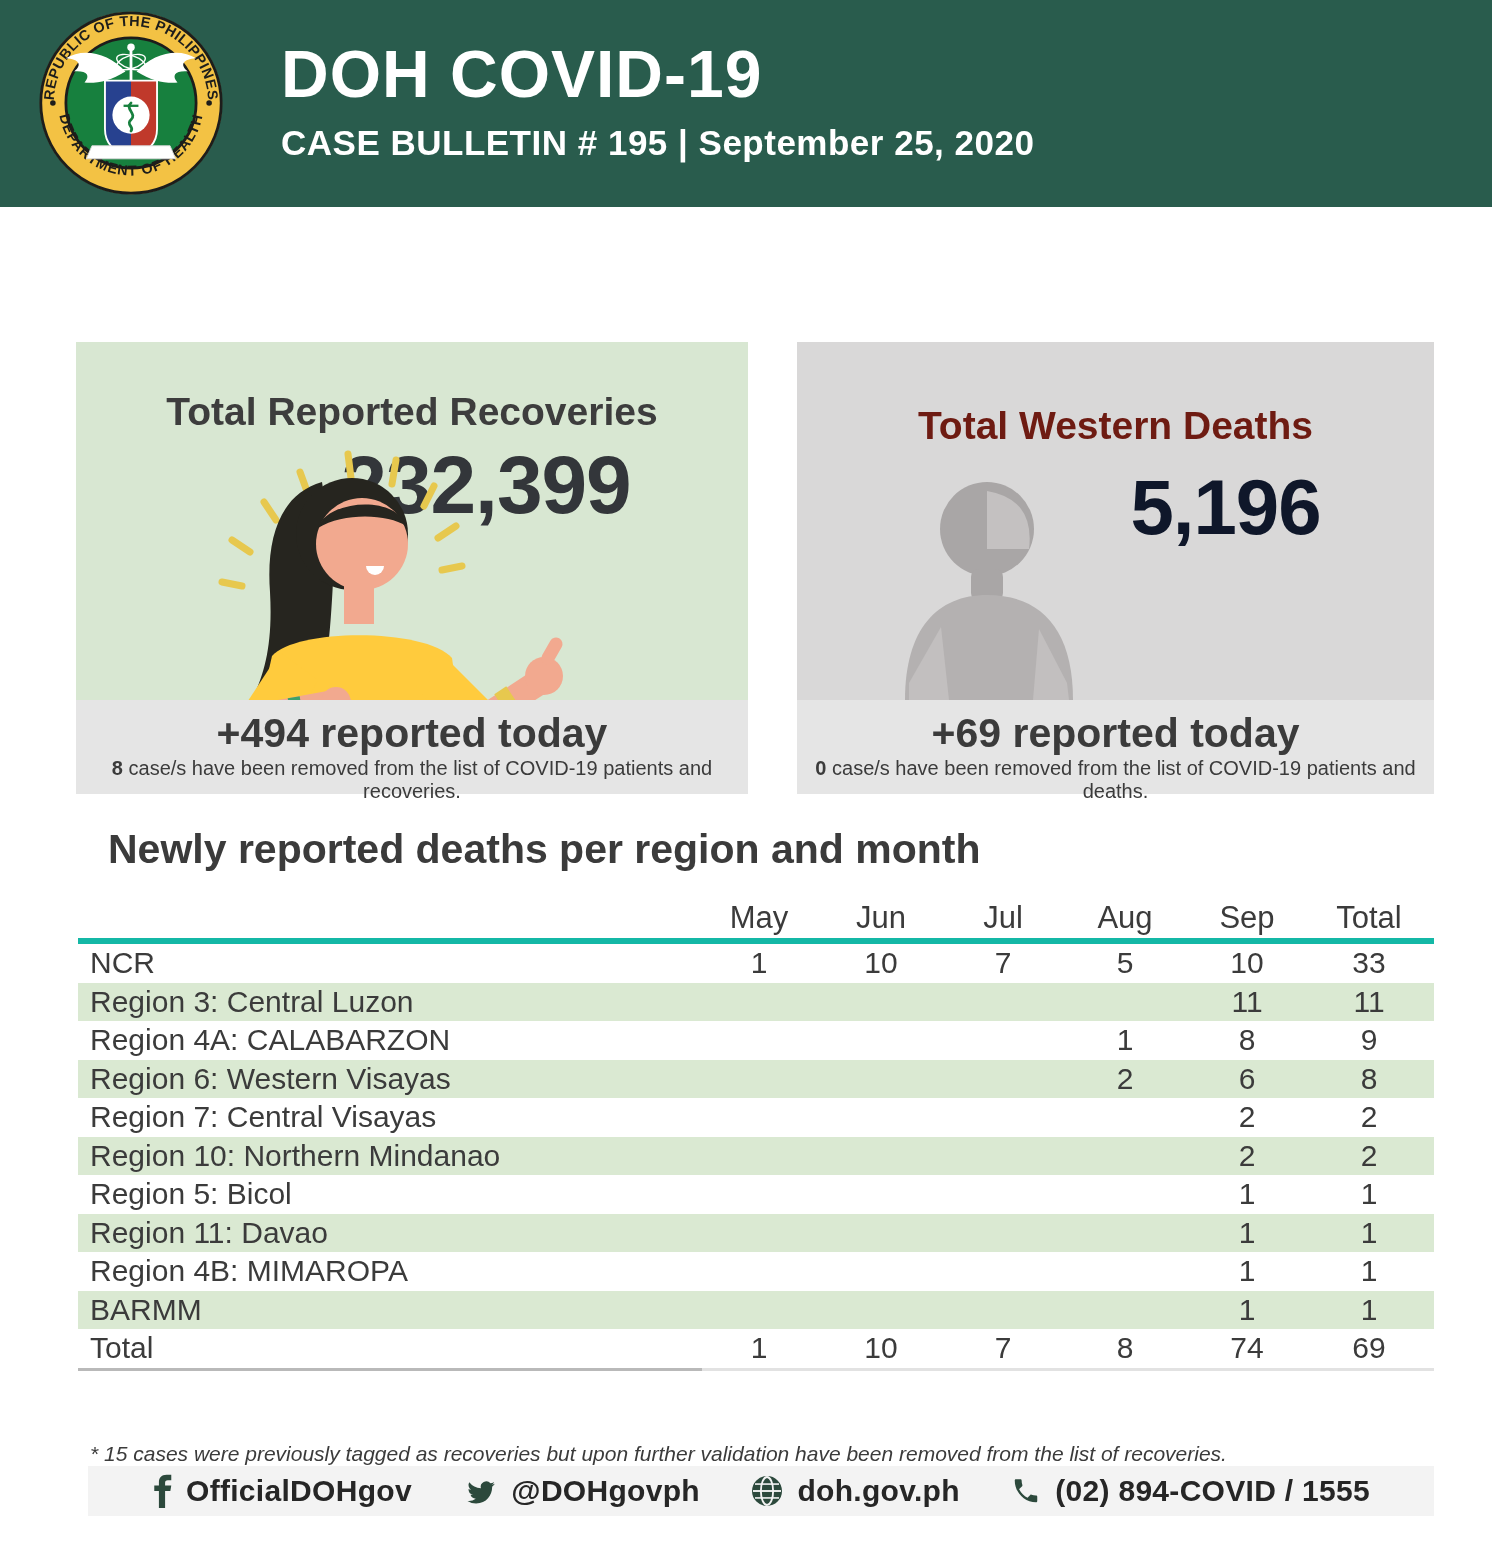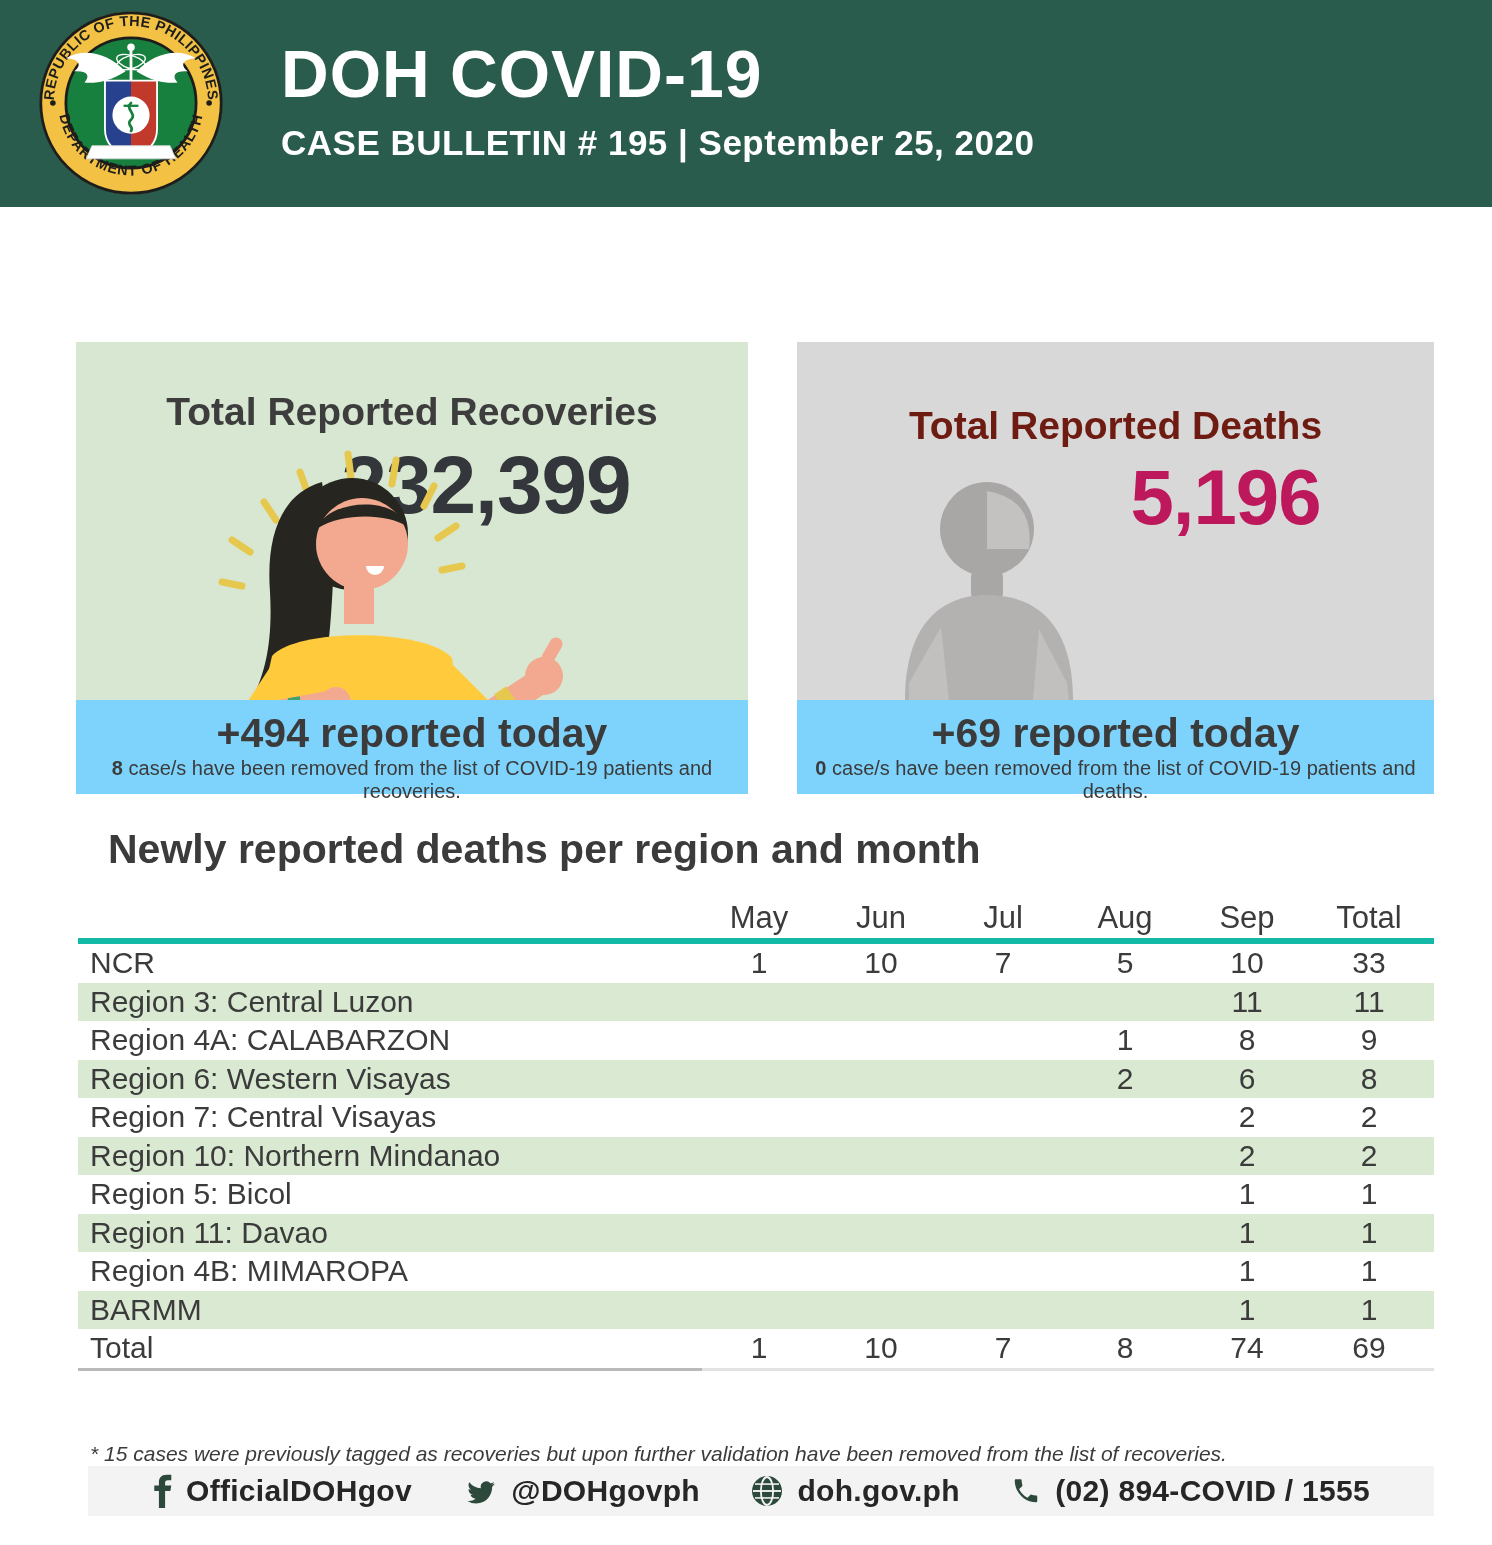--- a/index.html
+++ b/index.html
@@ -17,25 +17,25 @@
   
   .card { position:absolute; top:342px; }
   .card-recoveries { left:76px; width:672px; }
   .card-deaths { left:797px; width:637px; }
   .card-top { position:relative; height:358px; overflow:hidden; }
   .card-top.green { background:#d8e7d2; }
   .card-top.gray { background:#d9d8d8; }
   .card-title { position:absolute; left:0; right:0; top:48px; text-align:center; font-size:39px; font-weight:bold; color:#3d3d3d; }
   .card-deaths .card-title { top:62px; color:#6e1b12; }
   .card-value { position:absolute; left:160px; right:12px; top:96px; text-align:center; font-size:82px; font-weight:bold; color:#33363a; letter-spacing:-1px; }
-  .card-deaths .card-value { left:250px; right:30px; top:110px; font-size:78px; color:#be185d; }
+  .card-deaths .card-value { left:250px; right:30px; top:120px; font-size:78px; color:#0f172a; }
   .illu { position:absolute; }
   .illu-recovery { left:28px; top:100px; width:540px; height:258px; }
   .illu-death { left:72px; top:135px; width:268px; height:223px; }
-  .card-strip { position:relative; height:94px; background:#7dd3fc; text-align:center; }
+  .card-strip { position:relative; height:94px; background:#e5e5e5; text-align:center; }
   .delta-line { padding-top:10px; font-size:41px; color:#3b3b3b; }
   .delta-line .delta { font-weight:bold; }
   .delta-line .suffix { font-weight:bold; }
   .strip-note { font-size:20px; color:#3b3b3b; }
   .strip-note b { font-weight:bold; }
 
   
   .section-title { position:absolute; left:88px; top:826px; font-size:41px; font-weight:bold; color:#3b3b3b;margin-left:20px; }
   .dtable { position:absolute; left:78px; top:898px; width:1356px; }
   .trow { display:flex; align-items:center; height:38.5px; font-size:30px; color:#3b3b3b; }
@@ -146,21 +146,21 @@
         <span class="delta">+494</span><span class="suffix"> reported today</span>
       </div>
       <div class="strip-note">
         <b>8</b><span> case/s have been removed from the list of COVID-19 patients and recoveries.</span>
       </div>
     </div>
   </section>
 
   <section class="card card-deaths">
     <div class="card-top gray">
-      <div class="card-title">Total Reported Deaths</div>
+      <div class="card-title">Total Western Deaths</div>
       <div class="card-value">5,196</div>
       <svg class="illu illu-death" viewBox="0 0 268 223">
         <circle cx="118" cy="52" r="47" fill="#a9a6a6"></circle>
         <path d="M118,14 Q166,22 160,72 L118,72 Z" fill="#c4c1c1"></path>
         <rect x="102" y="92" width="32" height="32" rx="8" fill="#a9a6a6"></rect>
         <path d="M36,223 C36,152 68,118 118,118 C172,118 204,152 204,223 Z" fill="#b4b1b1"></path>
         <path d="M40,206 L72,150 L80,223 L40,223 Z" fill="#c2bfbf"></path>
         <path d="M198,206 L170,152 L164,223 L200,223 Z" fill="#c2bfbf"></path>
       </svg>
     </div>

